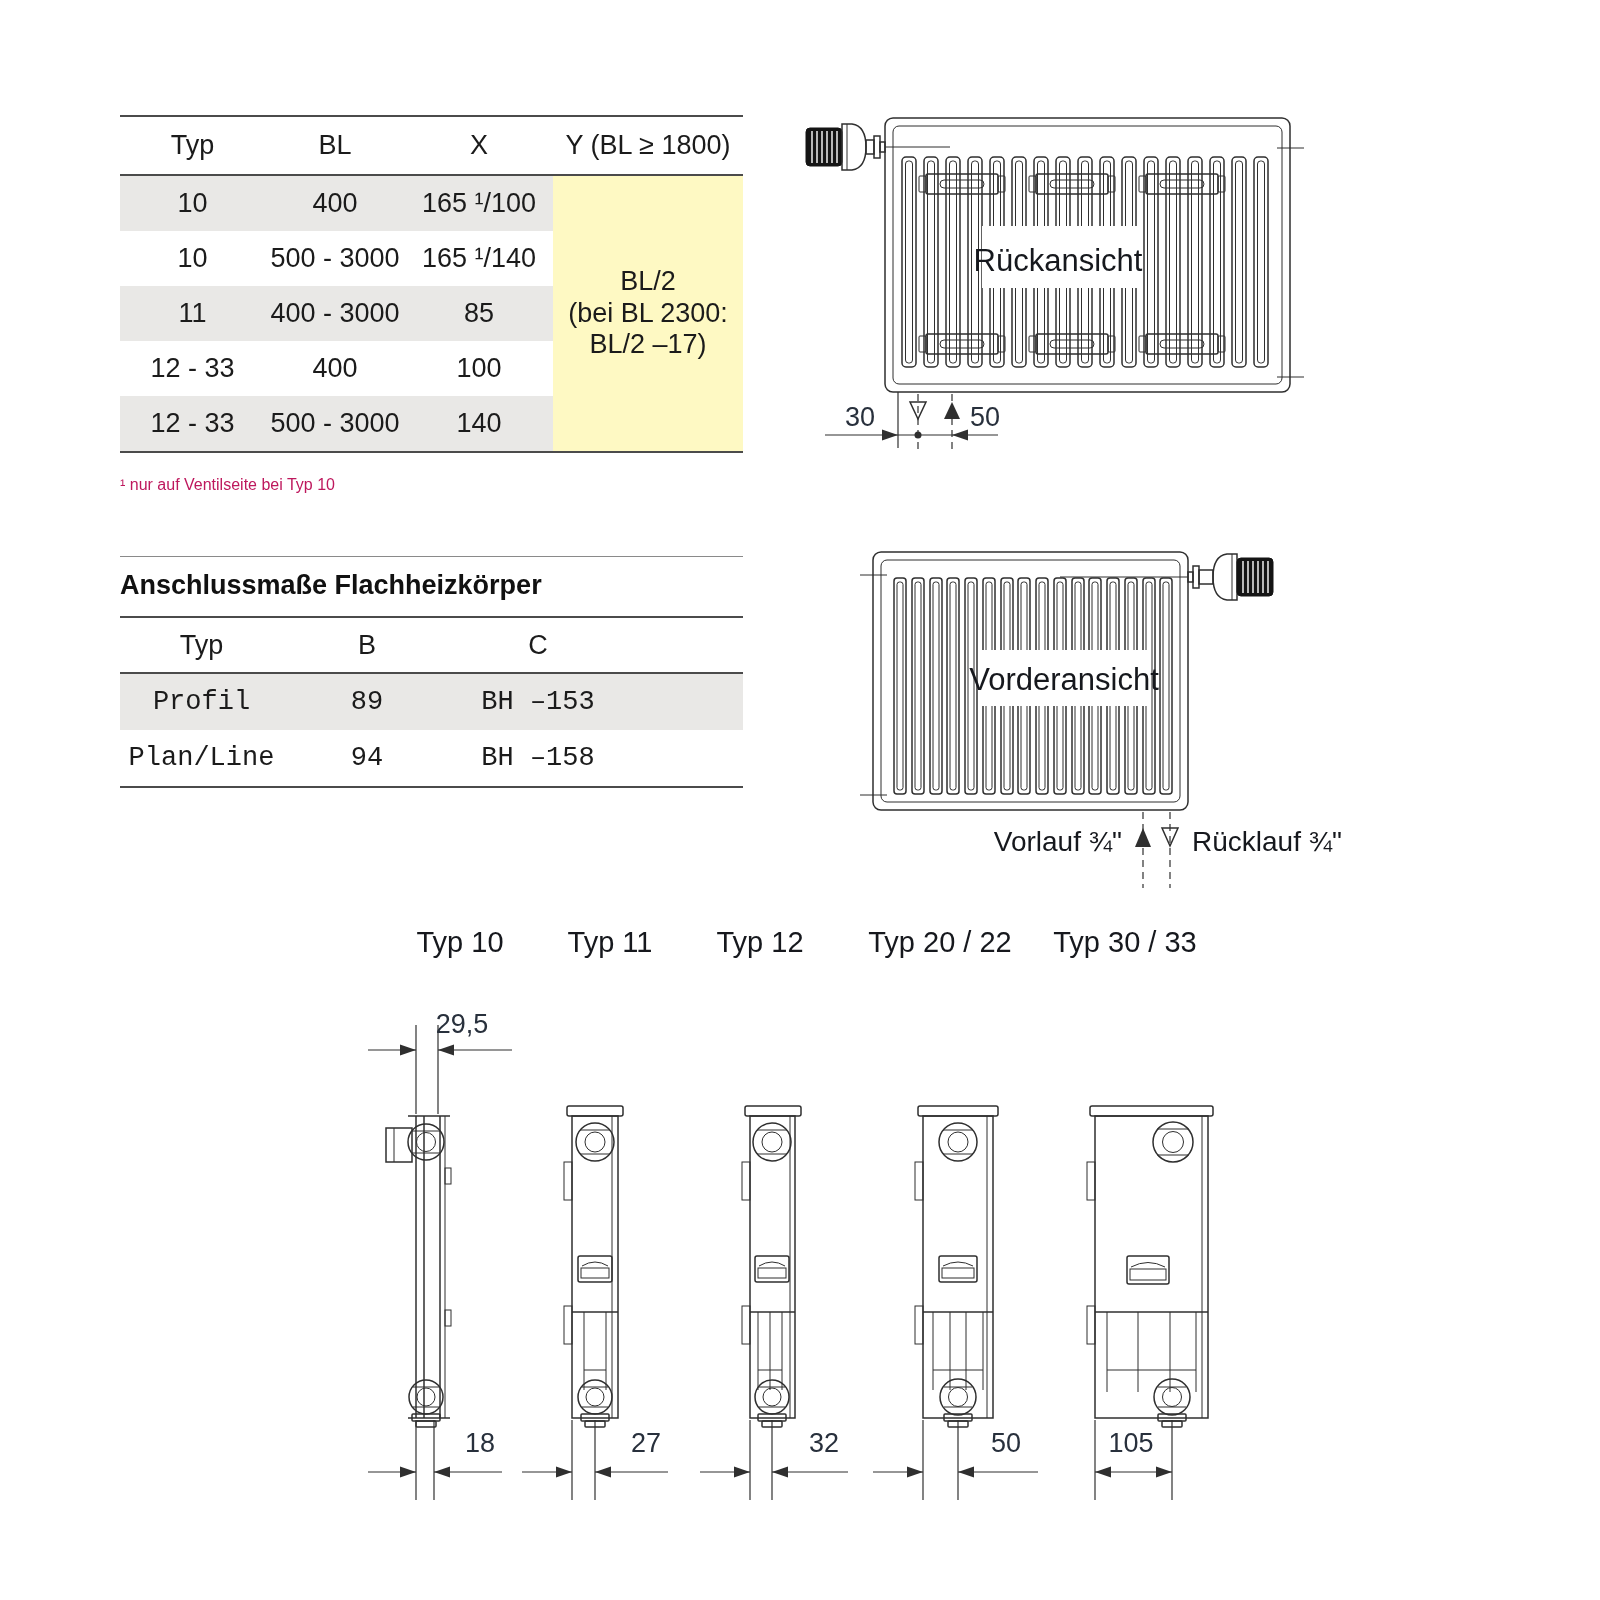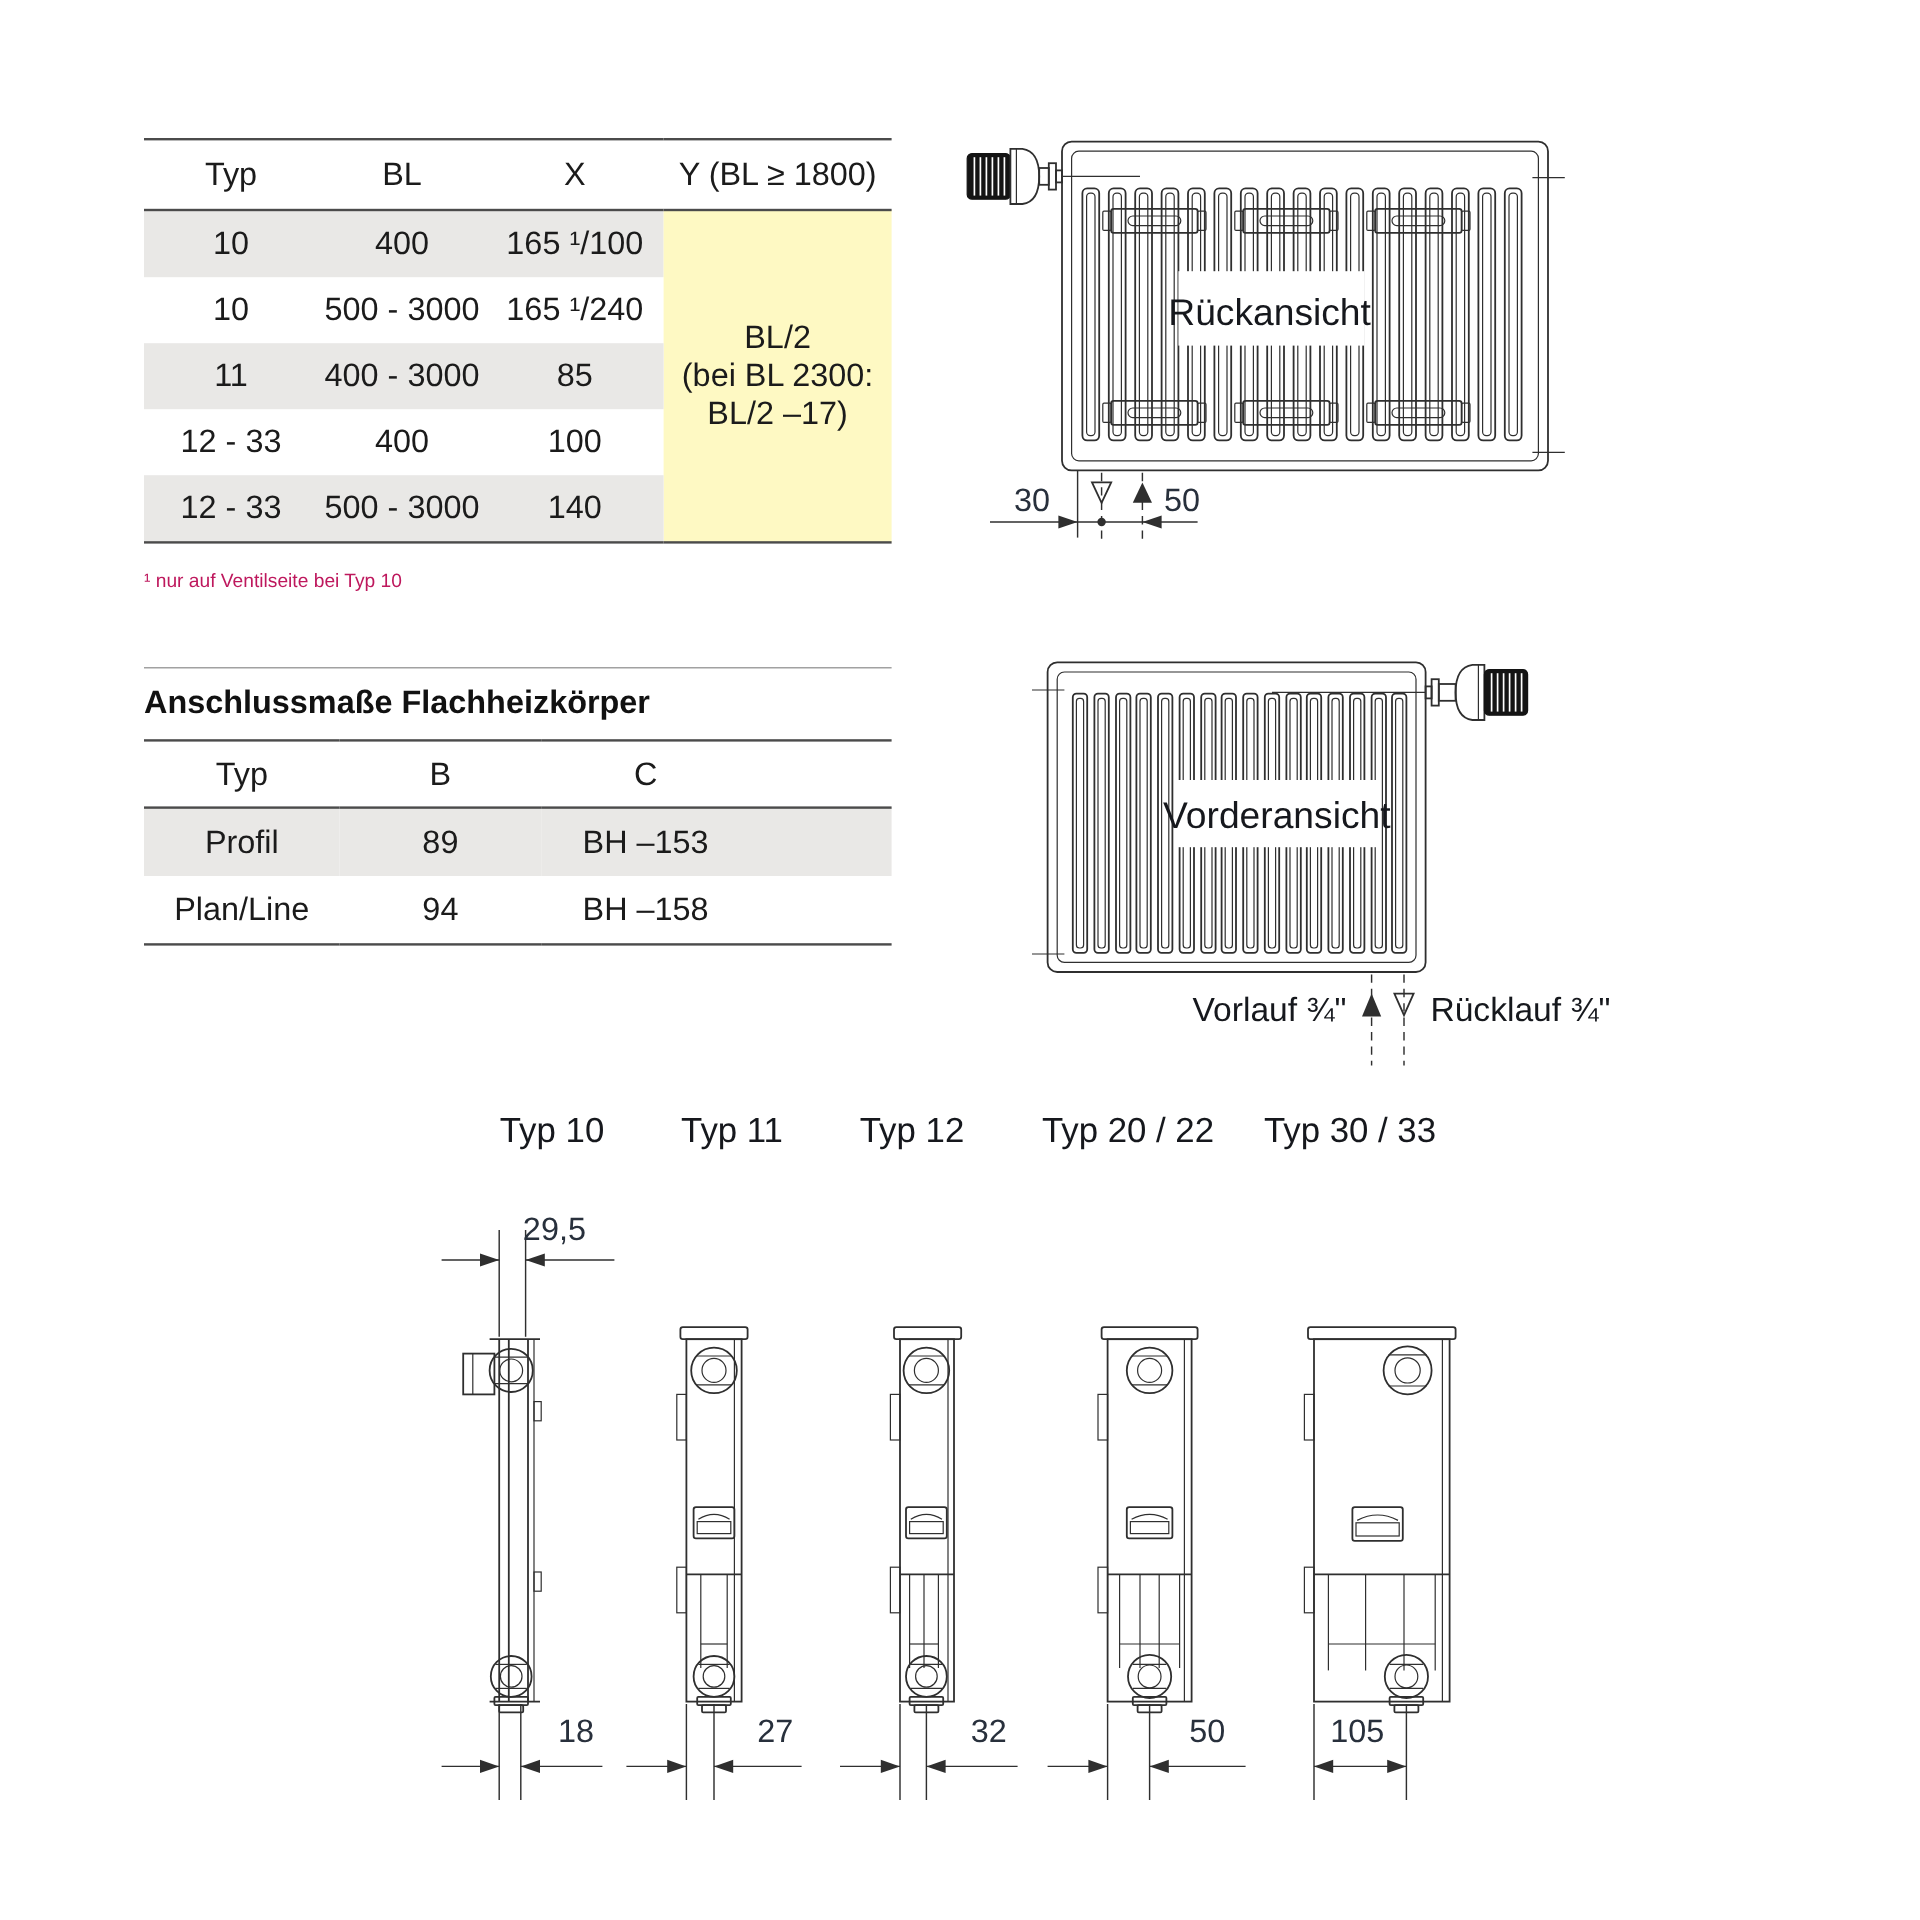--- a/index.html
+++ b/index.html
@@ -20,21 +20,21 @@
   .footnote{position:absolute;left:120px;top:476px;font-size:16px;color:#be185d;}
 
   
   .t2{position:absolute;left:120px;top:556px;width:623px;border-top:1.5px solid #8a8a8a;}
   .t2-title{font-size:27px;font-weight:bold;padding:13px 0 15px 0;color:#111;}
   .t2 table{width:100%;border-collapse:collapse;table-layout:fixed;
             border-top:2.5px solid #4b4b4b;border-bottom:2.5px solid #4b4b4b;
             font-size:27px;}
   .t2 th{font-weight:normal;height:54px;text-align:center;
          border-bottom:2.5px solid #4b4b4b;padding:0;}
-  .t2 td{height:56px;text-align:center;padding:0;}
+  .t2 td{height:56px;text-align:center;padding:0;font-family:Liberation Mono, monospace;}
   tr.shrow td{background:#e9e8e6;}
 
   
   svg{position:absolute;overflow:visible;}
   .lw{stroke:#2f2f2f;stroke-width:1.5;fill:none;}
   .thin{stroke:#2f2f2f;stroke-width:1;fill:none;}
   .dimln{stroke:#2f2f2f;stroke-width:1.2;fill:none;}
   .dash{stroke:#2f2f2f;stroke-width:1.2;fill:none;stroke-dasharray:7 5;}
   .arr{fill:#2f2f2f;stroke:none;}
   text{font-family:"Liberation Sans",sans-serif;}
@@ -69,21 +69,21 @@
           <td class="sh">10</td>
           <td class="sh">400</td>
           <td class="sh">165 ¹/100</td>
           <td class="ycell" rowspan="5">BL/2
 (bei BL 2300:
 BL/2 –17)</td>
         </tr>
         <tr>
           <td>10</td>
           <td>500 - 3000</td>
-          <td>165 ¹/240</td>
+          <td>165 ¹/140</td>
         </tr>
         <tr>
           <td class="sh">11</td>
           <td class="sh">400 - 3000</td>
           <td class="sh">85</td>
         </tr>
         <tr>
           <td>12 - 33</td>
           <td>400</td>
           <td>100</td>

